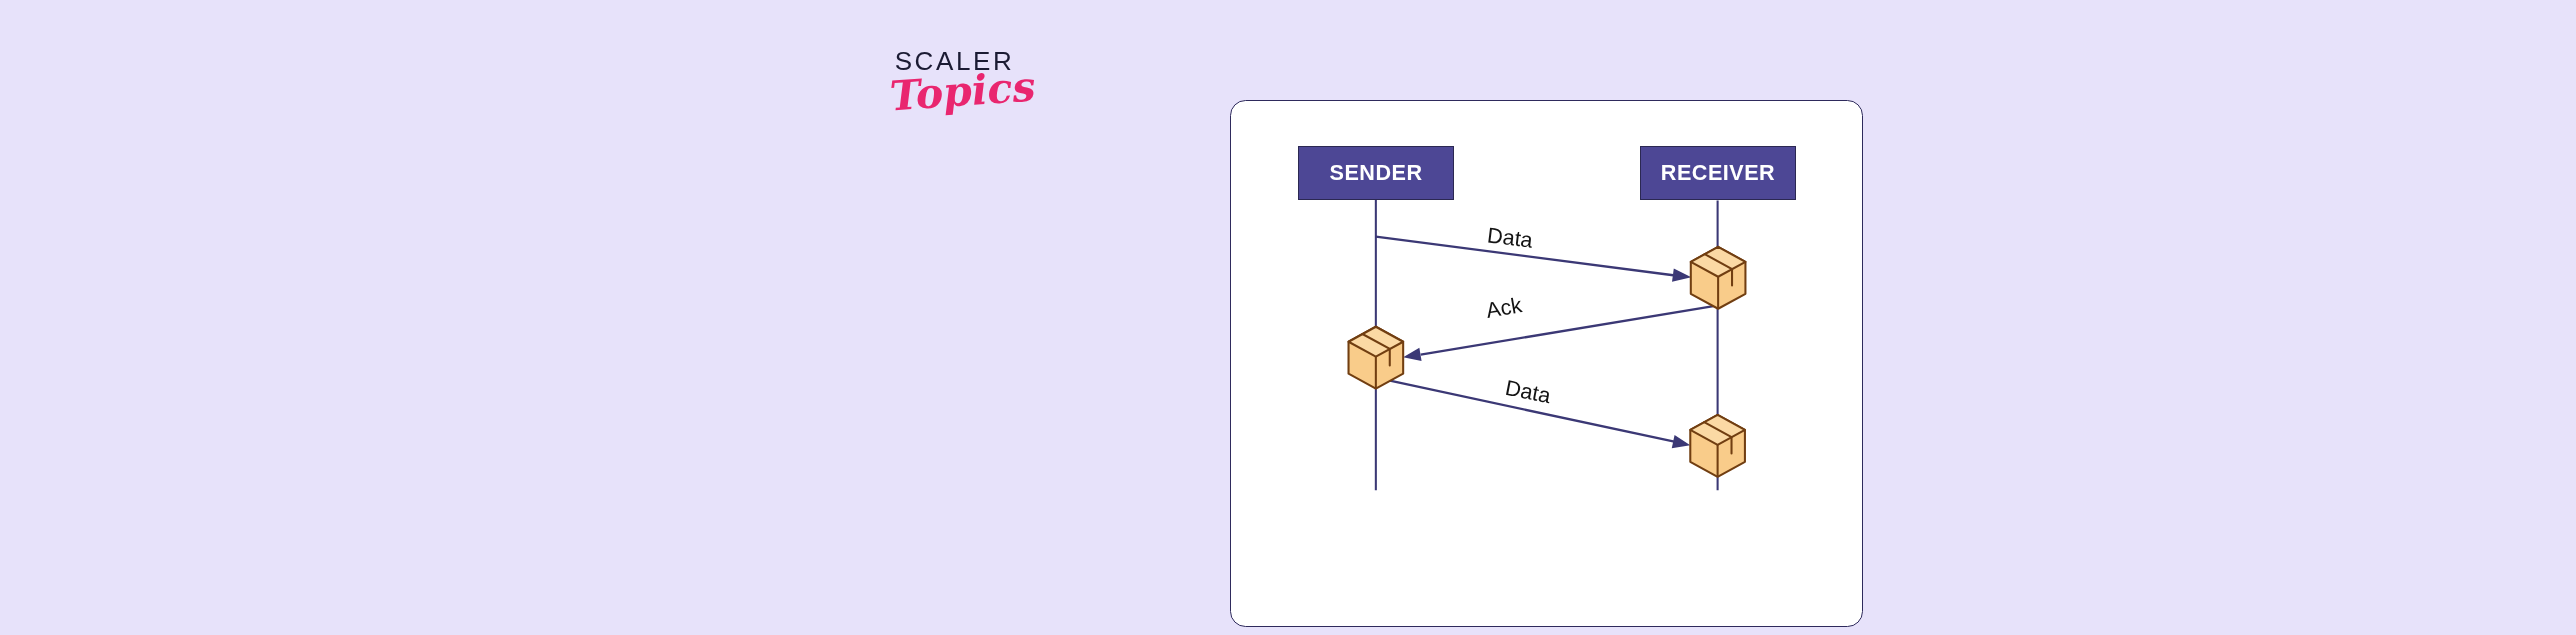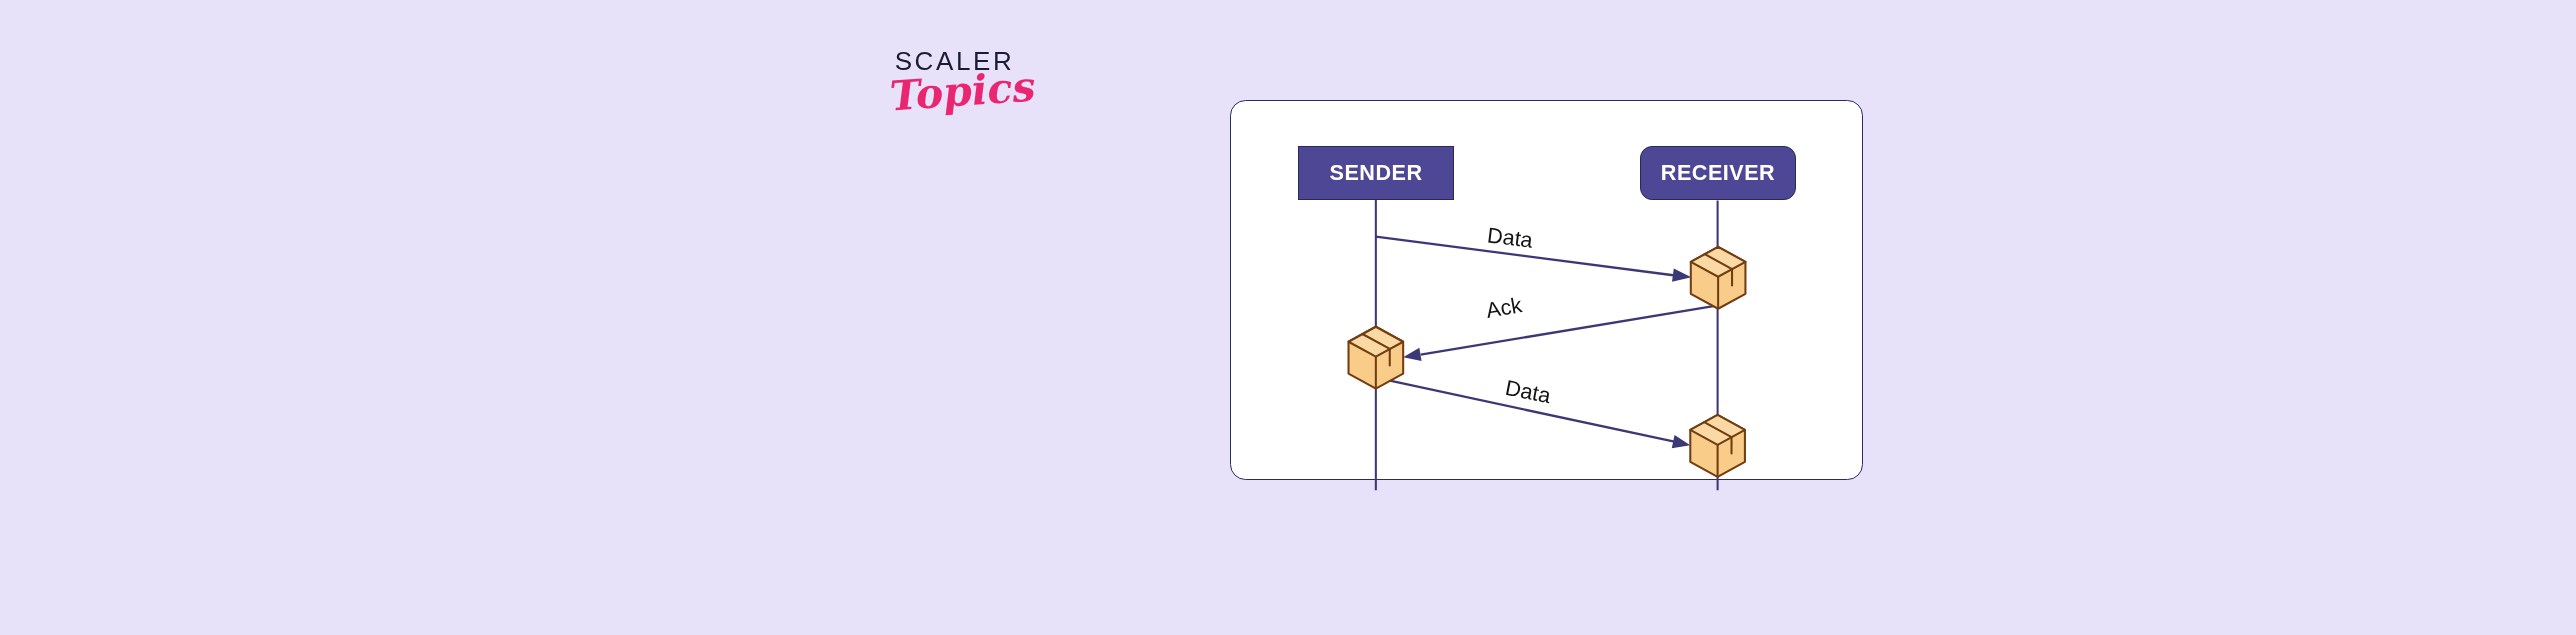--- a/index.html
+++ b/index.html
@@ -10,30 +10,30 @@
 
   
   .logo{position:absolute;left:890px;top:48px;width:129px;text-align:center;}
   .logo-brand{font-size:26px;font-weight:400;letter-spacing:2.6px;
               color:#1B1B33;line-height:1.0;}
   .logo-word{font-family:"DejaVu Serif", serif;font-style:italic;font-weight:bold;
              font-size:41px;color:#E9266F;line-height:1.05;margin-top:-3.1px;
              transform:rotate(-4deg);}
 
   
-  .card{position:absolute;left:1230px;top:100px;width:633px;height:380px;
+  .card{position:absolute;left:1230px;top:100px;width:633px;height:527px;
         box-sizing:border-box;background:#FFFFFF;border:1.5px solid #2E2A5C;
         border-radius:15.5px;}
 
   .actor{position:absolute;box-sizing:border-box;background:#4D4795;
          border:1.5px solid #2B2852;display:flex;align-items:center;
          justify-content:center;}
   .actor span{color:#FFFFFF;font-weight:bold;font-size:21.6px;letter-spacing:0.5px;}
   .actor-sender{left:67px;top:45px;width:156px;height:54px;}
-  .actor-receiver{left:409px;top:45px;width:156px;height:54px;border-radius:12px;}
+  .actor-receiver{left:409px;top:45px;width:156px;height:54px;}
 
   .diagram-svg{position:absolute;left:0;top:0;width:633px;height:433px;}
 
   .msg-label{position:absolute;font-size:21.6px;color:#141414;white-space:nowrap;}
   .msg-label-1{left:279px;top:137px;transform:translate(-50%,-50%) rotate(7deg);}
   .msg-label-2{left:273px;top:207px;transform:translate(-50%,-50%) rotate(-10deg);}
   .msg-label-3{left:297px;top:291px;transform:translate(-50%,-50%) rotate(11deg);}
 </style>
 </head>
 <body>

